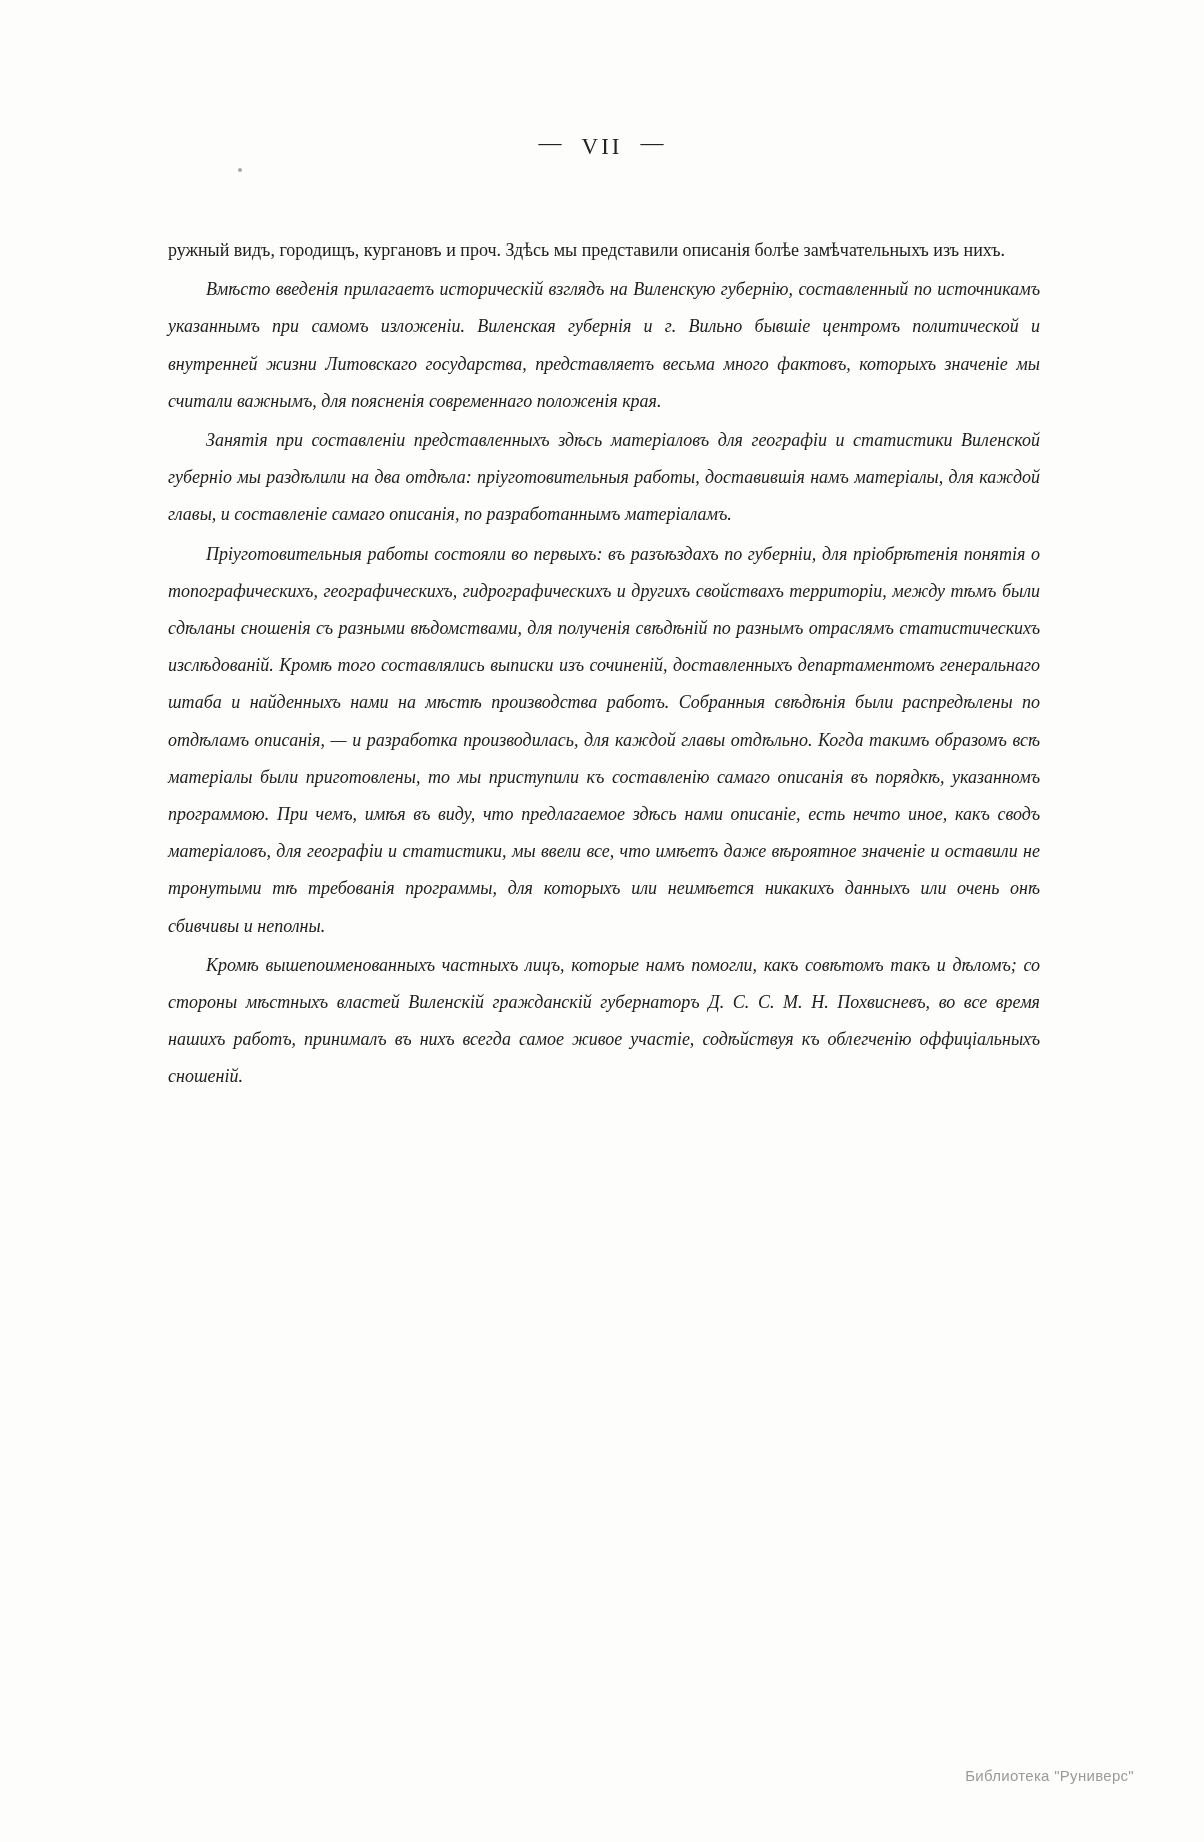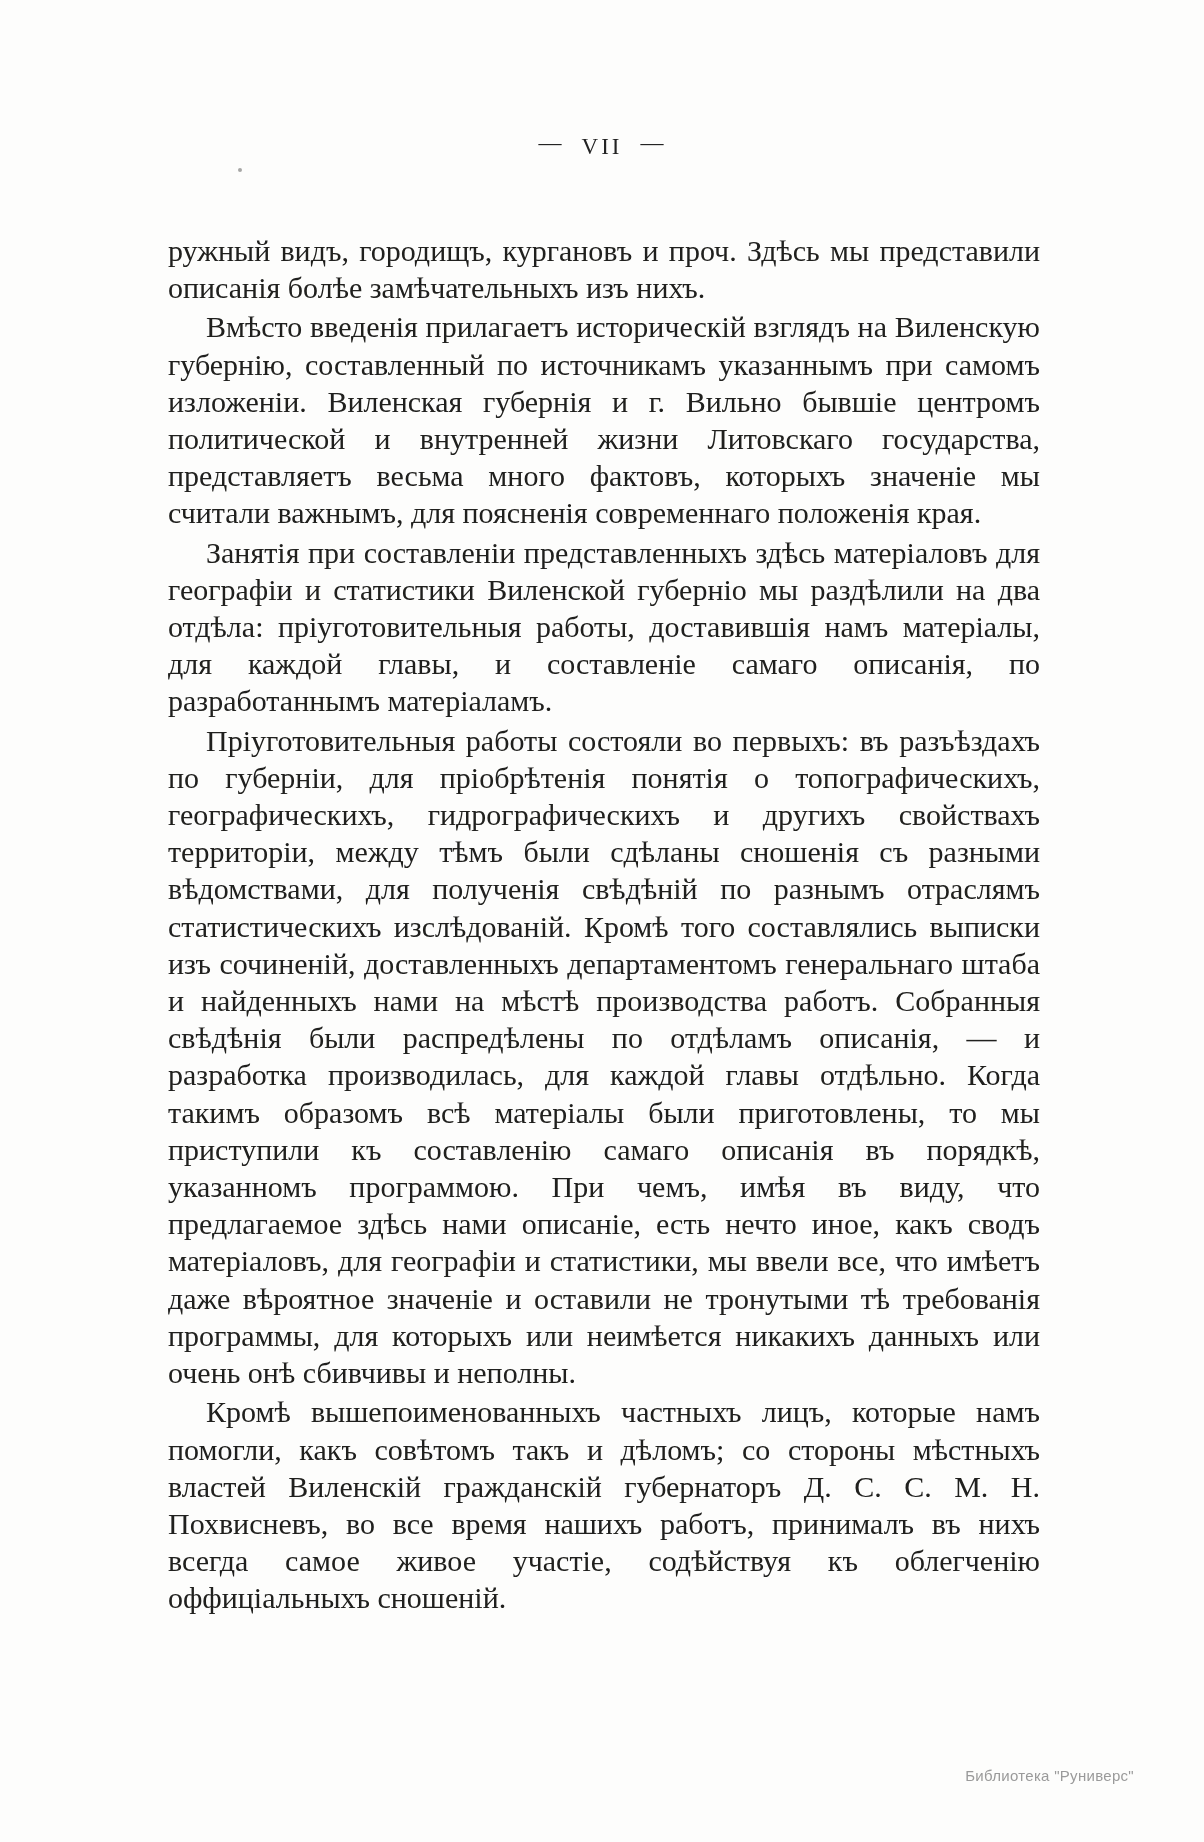--- a/index.html
+++ b/index.html
@@ -53,30 +53,31 @@
     letter-spacing: 3px;
   }
   .text-block {
     position: absolute;
     left: 168px;
     top: 232px;
     width: 872px;
   }
   p.para {
     margin: 0 0 2px 0;
-    font-size: 30px;
+    font-size: 18px;
     line-height: 37.2px;
     text-align: justify;
     text-justify: inter-word;
     text-indent: 0;
     color: #20201e;
     hyphens: manual;
   }
   p.para.indent {
     text-indent: 38px;
+    font-style: italic;
   }
   p.para:last-child {
     margin-bottom: 0;
   }
   .watermark {
     position: absolute;
     right: 70px;
     bottom: 58px;
     font-family: "Liberation Sans", sans-serif;
     font-size: 15px;

